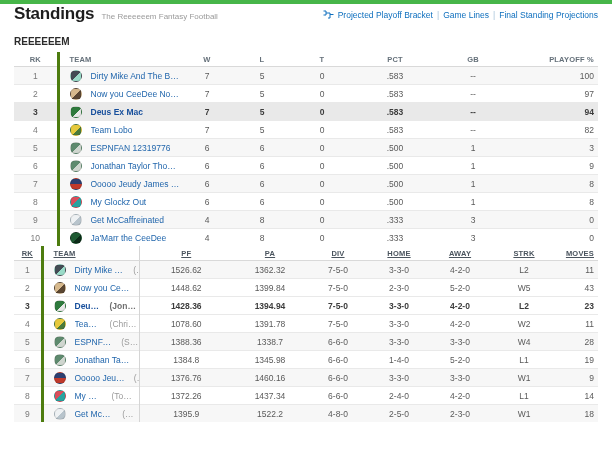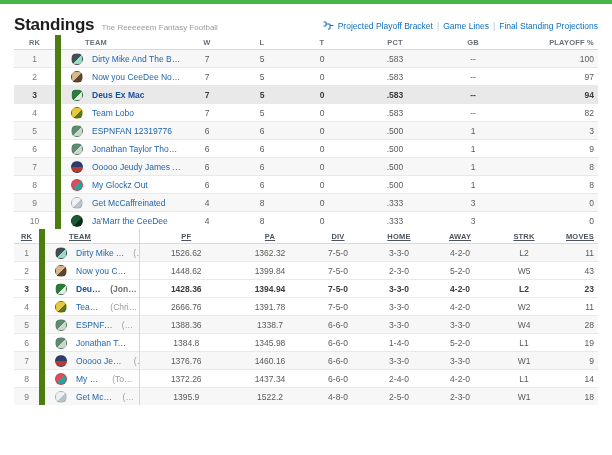--- a/index.html
+++ b/index.html
@@ -1,39 +1,39 @@
 <!DOCTYPE html>
 <html><head>
 <meta charset="utf-8">
 <style>
   html,body{margin:0;padding:0;background:#fff;}
   body{width:612px;height:455px;overflow:hidden;font-family:"Liberation Sans",sans-serif;-webkit-font-smoothing:antialiased;}
   .topbar{height:4px;background:#47b649;}
   .wrap{padding:0 14px;}
-  .hdr{display:flex;align-items:baseline;margin-top:11px;}
+  .hdr{display:flex;align-items:baseline;}
   .title{font-size:17px;font-weight:bold;color:#1d1d1d;letter-spacing:-0.2px;}
   .subtitle{font-size:8px;color:#9a9a9a;margin-left:7px;}
   .hlinks{margin-left:auto;display:flex;align-items:center;font-size:8.5px;white-space:nowrap;}
   .hlinks a{color:#0e6fbe;text-decoration:none;cursor:pointer;}
   .hlinks .sep{color:#a8c4da;margin:0 4px;}
   .bracket-ic{width:11px;height:9px;margin-right:4px;flex:0 0 auto;}
   .seclabel{font-size:10px;font-weight:bold;color:#2b2b2b;margin:12px 0 5px;}
   .seclabel.second{margin-top:11px;}
   table{border-collapse:collapse;width:584px;table-layout:fixed;font-size:8.5px;color:#5a5a5a;}
   thead th{font-size:7.5px;color:#65707a;font-weight:bold;text-align:center;height:14px;padding:0;border-bottom:1px solid #d9d9d9;letter-spacing:0.2px;}
-  thead th.left{text-align:left;padding-left:24px;}
+  thead th.left{text-align:left;padding-left:10px;}
   thead th.right{text-align:right;padding-right:4px;}
   th.sortable{text-decoration:underline;color:#4a545e;cursor:pointer;}
   tbody td{height:17px;padding:0;text-align:center;border-top:1px solid #e9e9e9;overflow:hidden;white-space:nowrap;}
   tbody tr:first-child td{border-top:none;}
   tr.odd{background:#f7f7f7;}
   tr.me{background:#e9e9e9;}
   tr.me td, tr.me2 td{font-weight:bold;color:#3c3c3c;}
   tr.me2{background:#ffffff;}
-  td.rk, th.rk{border-right:6px solid #4d7c0f;}
+  td.rk, th.rk{border-right:3px solid #4d7c0f;}
   td.rk{color:#7a7a7a;}
   td.teamsep, th.teamsep{border-right:1px solid #d5d5d5;}
   td.right, td.moves{text-align:right;padding-right:4px;}
   .teamcell{display:flex;align-items:center;gap:9px;padding-left:10px;height:17px;}
   .logo{width:12px;height:12px;border-radius:50%;flex:0 0 auto;border:1px solid rgba(0,0,0,0.12);box-sizing:border-box;}
   a.tlink{color:#2166ac;text-decoration:none;cursor:pointer;overflow:hidden;text-overflow:ellipsis;white-space:nowrap;}
   tr.me a.tlink, tr.me2 a.tlink{color:#174f9c;font-weight:bold;}
   .mgr{color:#9a9a9a;overflow:hidden;text-overflow:ellipsis;white-space:nowrap;flex:0 1 auto;}
   tr.me2 .mgr{color:#6f6f6f;}
 </style>
@@ -51,20 +51,21 @@
         <path d="M0.5 1 H3 V3 H5 M0.5 5 H3 V3 M5 3 H7 M7 3 V6 M5 8 H7 V6 M7 4.5 H10.5" stroke="#0e6fbe" stroke-width="1" fill="none"></path>
       </svg>
       <a>Projected Playoff Bracket</a>
       <span class="sep">|</span>
       <a>Game Lines</a>
       <span class="sep">|</span>
       <a>Final Standing Projections</a>
     </span>
   </div>
 
+  <div class="seclabel">REEEEEEM</div>
 
   <table>
     <colgroup>
         <col style="width:44px">
         <col style="width:124px">
         <col style="width:50px">
         <col style="width:60px">
         <col style="width:60px">
         <col style="width:86px">
         <col style="width:70px">
@@ -316,21 +317,21 @@
       </tr>
       <tr>
         <td class="rk">4</td>
         <td class="teamsep">
             <span class="teamcell">
               <span class="logo" style="background:linear-gradient(135deg,#e6c93c 60%,#4a7a3a 60%)"></span>
               <a class="tlink">Team Lobo</a>
               <span class="mgr">(Chris Lobo)</span>
             </span>
           </td>
-        <td>2666.76</td>
+        <td>1078.60</td>
         <td>1391.78</td>
         <td>7-5-0</td>
         <td>3-3-0</td>
         <td>4-2-0</td>
         <td>W2</td>
         <td class="moves">11</td>
       </tr>
       <tr class="odd">
         <td class="rk">5</td>
         <td class="teamsep">

